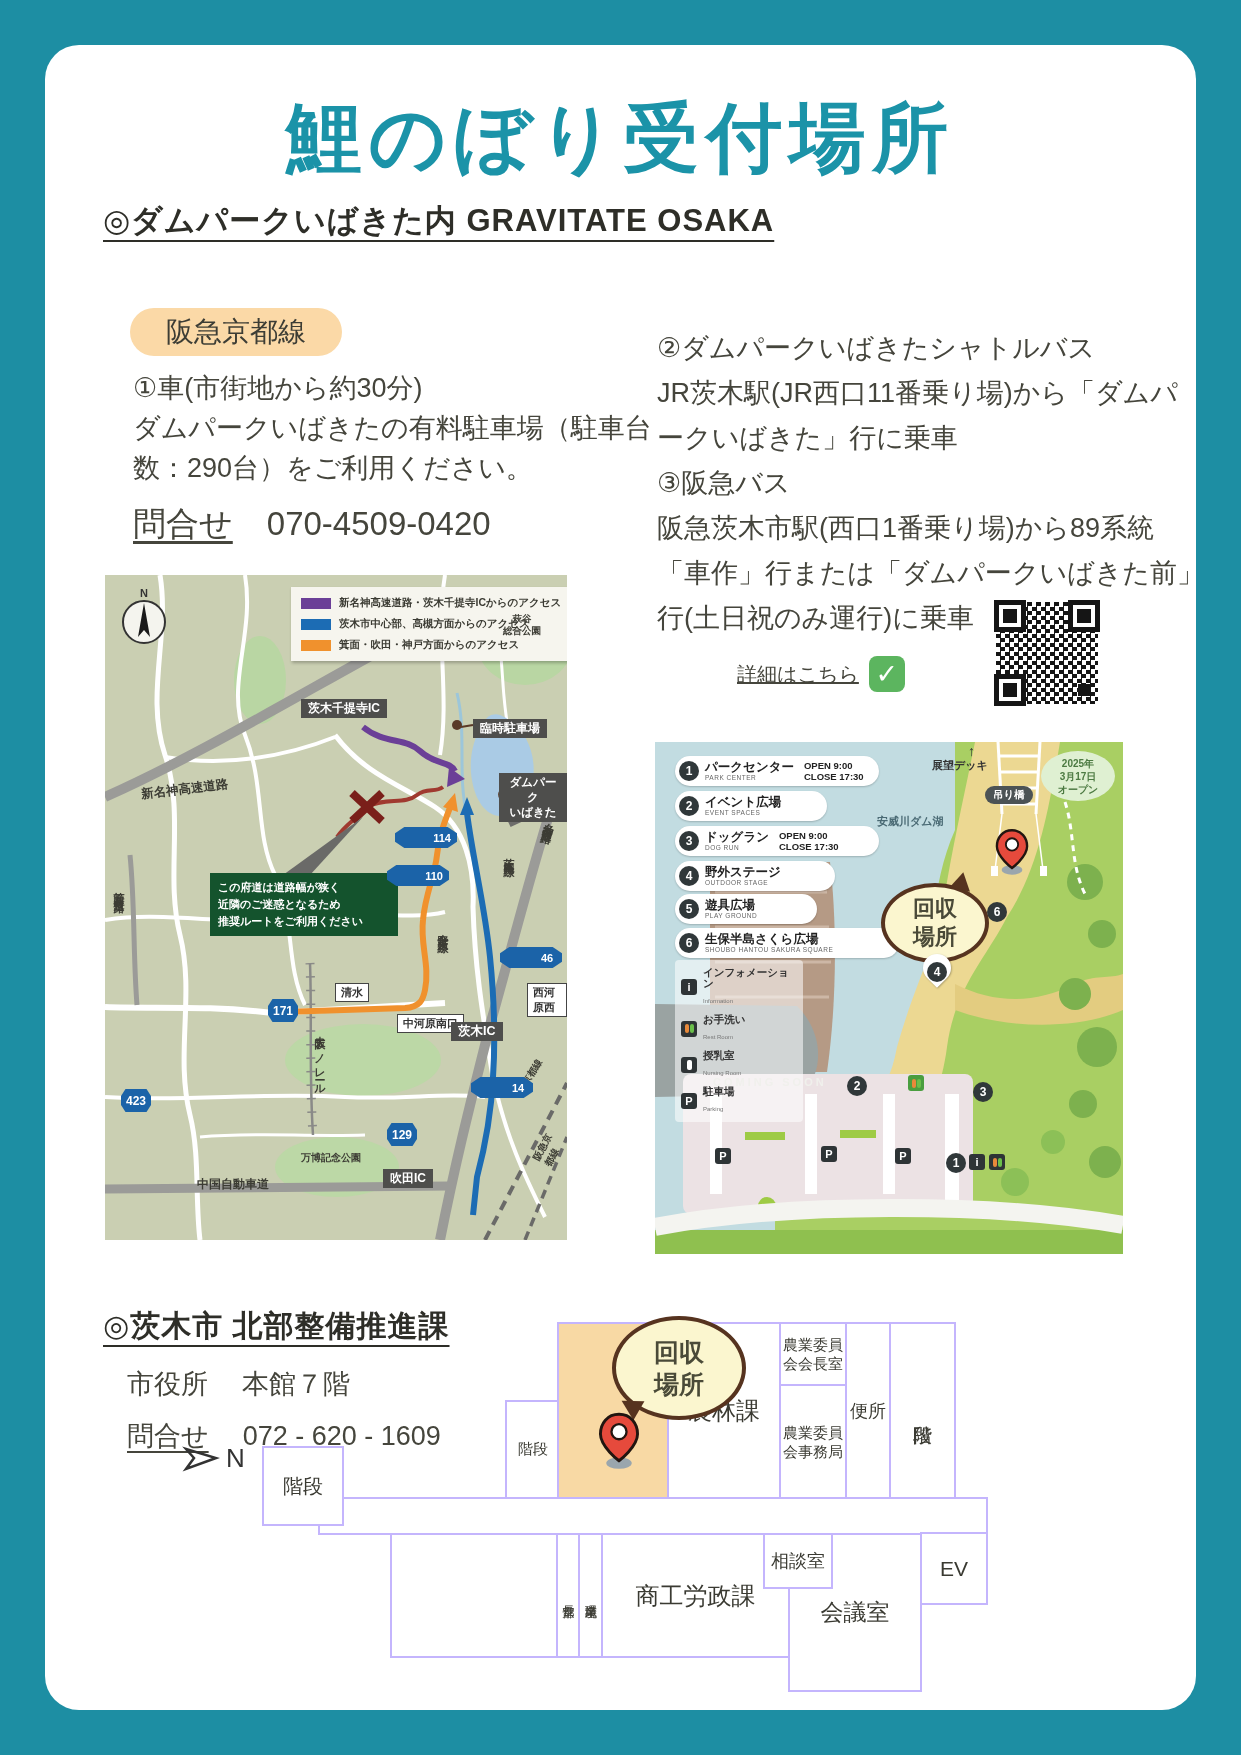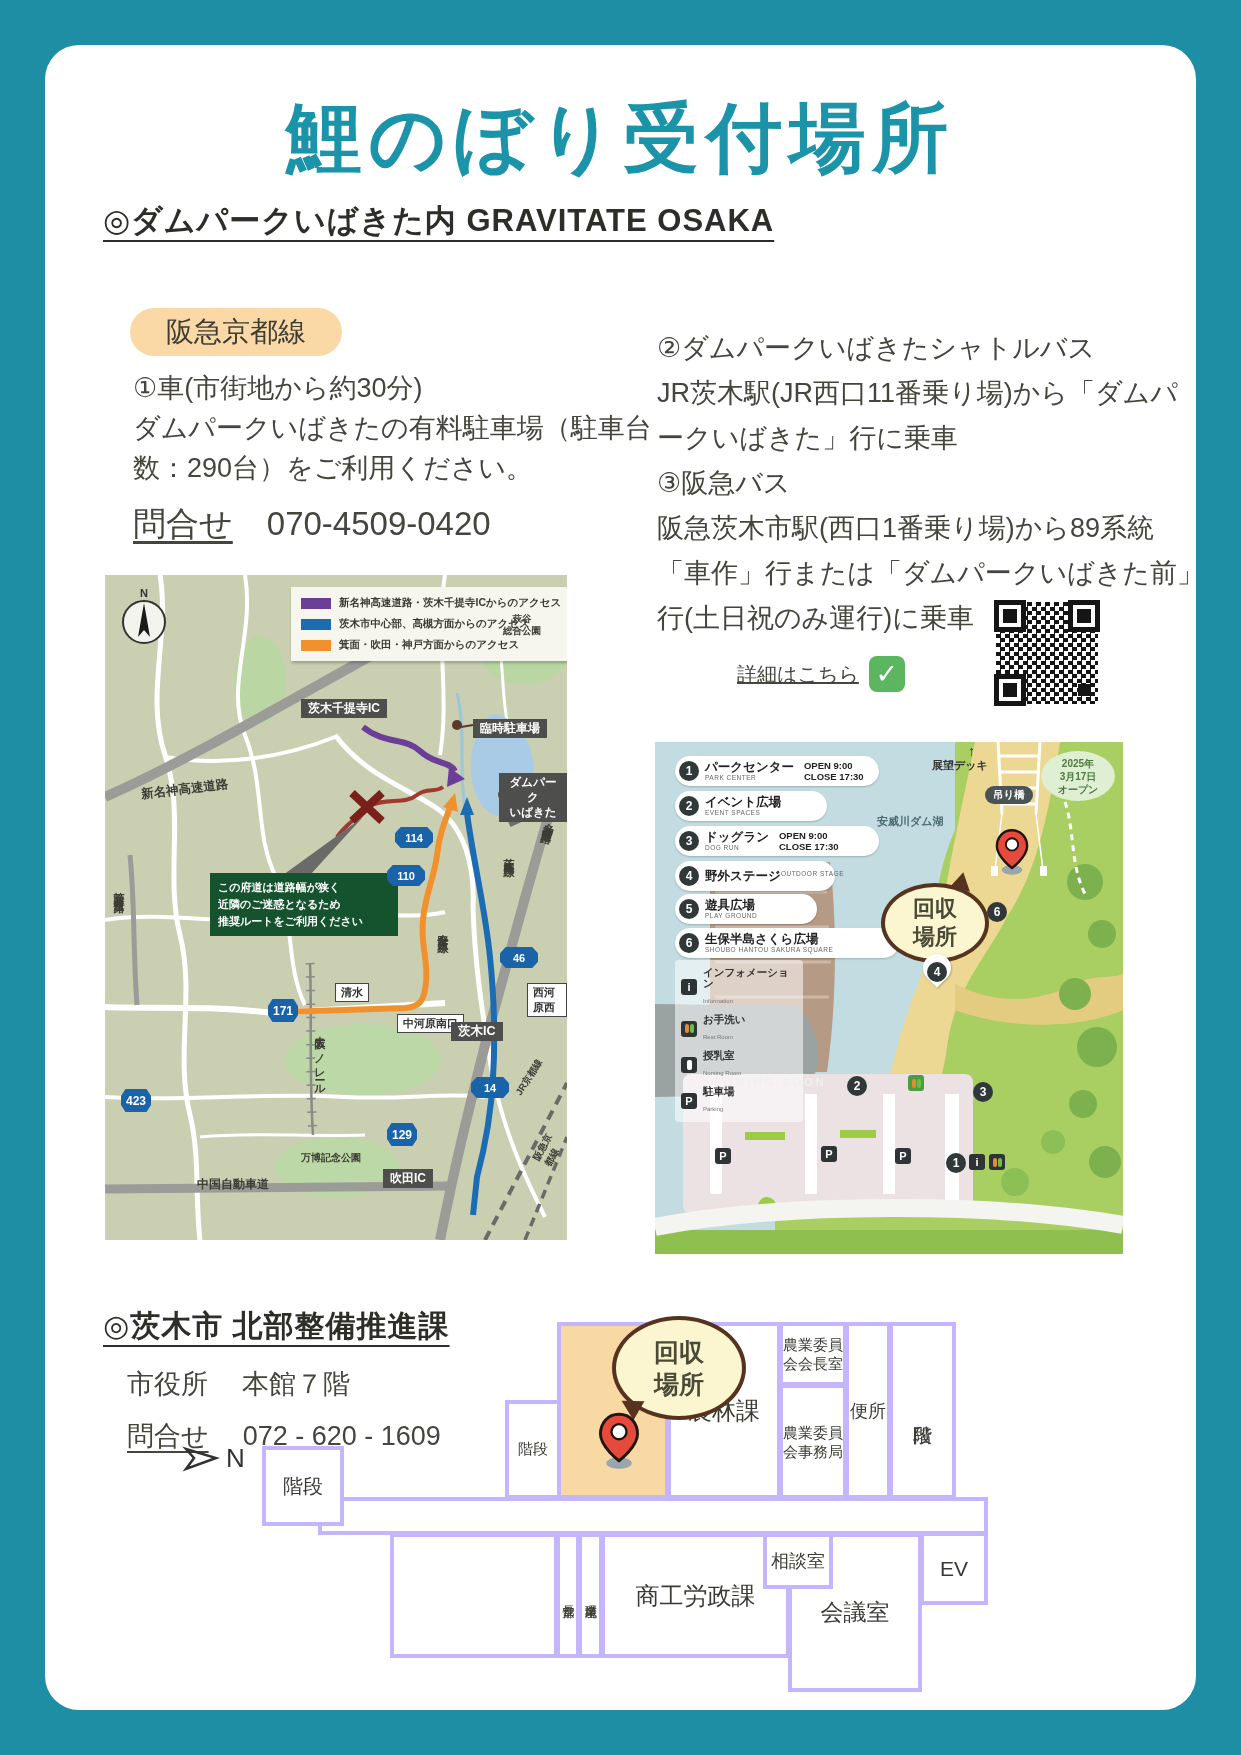--- a/index.html
+++ b/index.html
@@ -34,21 +34,21 @@
   .leg-row{display:flex;align-items:center;gap:8px;}
   .sw{width:30px;height:11px;flex:0 0 30px;}
   .sw1{background:#6b3f97;} .sw2{background:#1c6cb4;} .sw3{background:#f0912d;}
   .leg-label{font-size:10.5px;color:#3a3a32;font-weight:bold;white-space:nowrap;}
   .darkbox{background:#4e4e4c;color:#fff;font-size:12px;font-weight:bold;padding:2px 7px;line-height:15px;text-align:center;}
   .whitebox{background:#fff;border:1.5px solid #444;color:#333;font-size:11px;font-weight:bold;padding:1px 5px;}
   .warnbox{left:105px;top:298px;width:172px;background:#14532d;color:#fff;font-size:11px;line-height:17px;padding:6px 8px;font-weight:bold;}
   .maplabel{font-size:12px;color:#3c3c34;font-weight:bold;}
   .vert{writing-mode:vertical-rl;text-orientation:upright;letter-spacing:2px;}
   .shield{background:#1b63a8;color:#fff;font-weight:bold;display:flex;align-items:center;justify-content:center;clip-path:polygon(15% 0,85% 0,100% 30%,100% 70%,85% 100%,15% 100%,0 70%,0 30%);}
-  .sh-sm{width:38px;height:21px;font-size:11px;}
+  .sh-sm{width:30px;height:21px;font-size:11px;padding-left:32px;}
   .sh-md{width:30px;height:23px;font-size:12px;}
   .compass{left:14px;top:12px;width:50px;height:62px;text-align:center;}
   .compass .n{font-size:11px;color:#333;font-weight:bold;}
   
   .parkmap{left:655px;top:742px;width:468px;height:512px;overflow:hidden;background:#c2dce1;}
   .pill{position:absolute;background:#fff;border-radius:15px;box-shadow:0 1px 2px rgba(0,0,0,.2);display:flex;align-items:center;gap:6px;padding:3px 8px 3px 4px;height:24px;}
   .marker{width:20px;height:20px;border-radius:50%;background:#30383a;color:#fff;font-size:12px;font-weight:bold;display:flex;align-items:center;justify-content:center;flex:0 0 20px;}
   .pill .ja{font-size:12.5px;font-weight:bold;color:#222;line-height:13px;white-space:nowrap;}
   .pill .en{font-size:6.5px;color:#666;letter-spacing:.5px;white-space:nowrap;}
   .pill .oc{font-size:9.5px;font-weight:bold;color:#222;line-height:11px;white-space:nowrap;margin-left:4px;}
@@ -68,21 +68,21 @@
   .teardrop{width:28px;height:28px;background:#fff;border-radius:50% 50% 50% 0;transform:rotate(-45deg);box-shadow:0 1px 2px rgba(0,0,0,.3);}
   .coming{font-size:11px;letter-spacing:3px;color:#f0f0ec;font-weight:bold;}
   .pklabel{font-weight:bold;color:#4a6a74;}
   
   .sec2-heading{left:103px;top:1306px;font-size:30px;font-weight:600;color:#2e2e28;letter-spacing:1px;}
   .line-office{left:127px;top:1366px;font-size:27px;color:#45453c;}
   .contact2{left:127px;top:1418px;font-size:27px;color:#45453c;}
   .ncompass{left:182px;top:1442px;display:flex;align-items:center;gap:6px;}
   .ncompass .n{font-size:26px;color:#333;}
   
-  .room{position:absolute;background:#fff;border:4px solid #c4b5fd;box-sizing:border-box;display:flex;align-items:center;justify-content:center;color:#3a3a32;}
+  .room{position:absolute;background:#fff;border:2px solid #c4b5fd;box-sizing:border-box;display:flex;align-items:center;justify-content:center;color:#3a3a32;}
   .room.orange{background:#f8d9a4;}
   .rlabel-v{writing-mode:vertical-rl;text-orientation:upright;}
   .pin{position:absolute;z-index:7;}
 </style>
 </head>
 <body>
 
 <div class="page">
   <div class="card abs"></div>
 
@@ -295,21 +295,21 @@
           <span class="ja">ドッグラン</span>
           <span class="en">DOG RUN</span>
         </span>
       <span class="oc">
           <span style="display:block;">OPEN 9:00</span>
           <span style="display:block;">CLOSE 17:30</span>
         </span>
     </div>
     <div class="pill" style="left:20px;top:119px;width:148px;">
       <span class="marker">4</span>
-      <span style="display:flex;flex-direction:row;">
+      <span style="display:flex;flex-direction:column;">
           <span class="ja">野外ステージ</span>
           <span class="en">OUTDOOR STAGE</span>
         </span>
     </div>
     <div class="pill" style="left:20px;top:152px;width:130px;">
       <span class="marker">5</span>
       <span style="display:flex;flex-direction:column;">
           <span class="ja">遊具広場</span>
           <span class="en">PLAY GROUND</span>
         </span>

